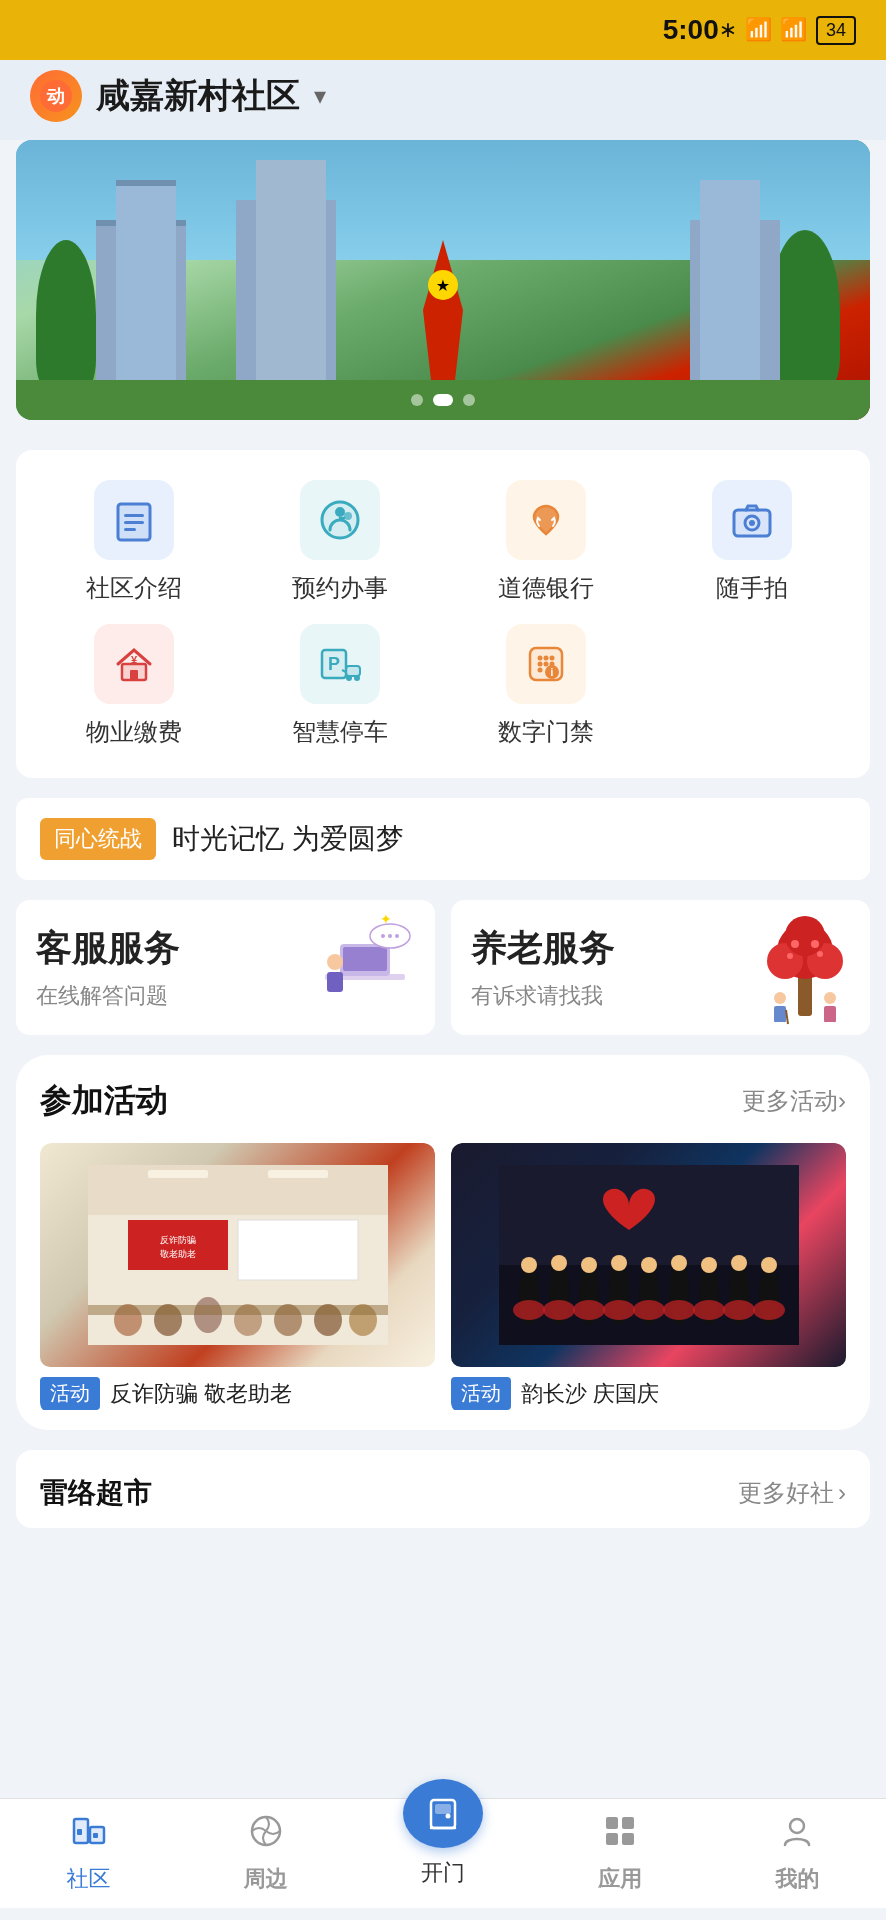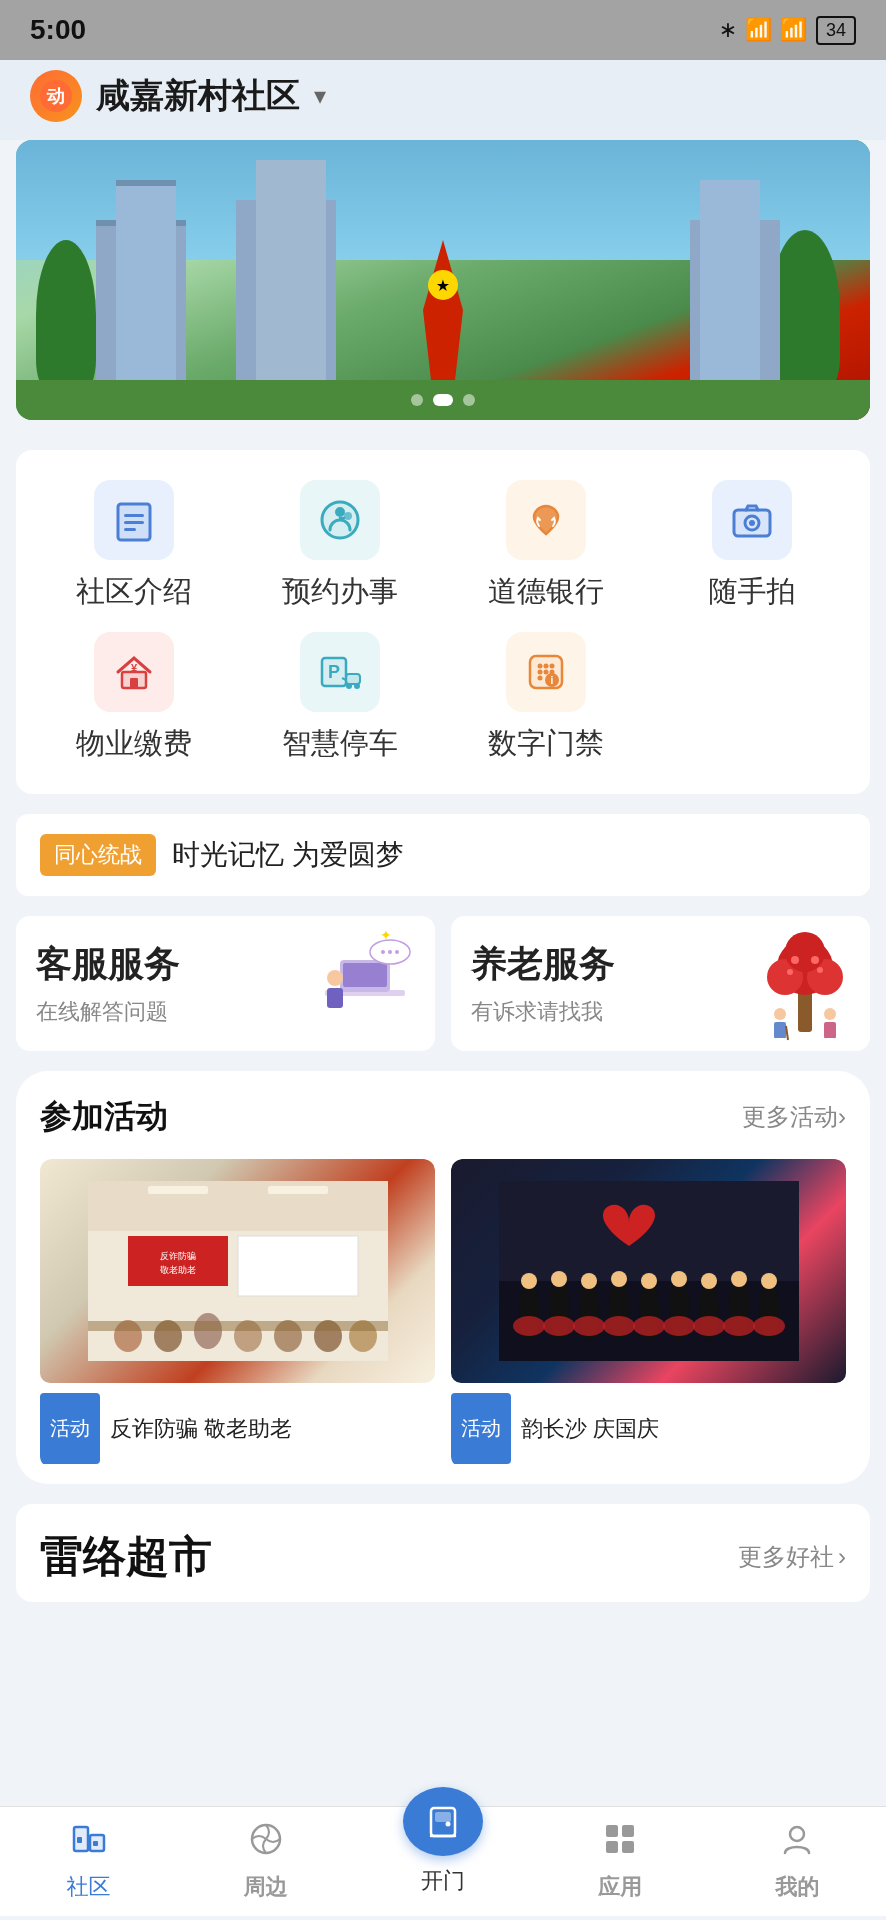--- a/index.html
+++ b/index.html
@@ -8,25 +8,25 @@
       width: 886px;
       min-height: 1920px;
       background: #f0f4f8;
       font-family: -apple-system, 'PingFang SC', 'Microsoft YaHei', sans-serif;
       position: relative;
       overflow-x: hidden;
     }
 
     
     .status-bar {
-      background: #a3a3a3;
+      background: #eab308;
       height: 60px;
       display: flex;
       align-items: center;
-      justify-content: space-between;
+      justify-content: flex-end;
       padding: 9px 30px;
     }
     .status-time {
       font-size: 28px;
       font-weight: 600;
       color: #111;
     }
     .status-icons {
       display: flex;
       align-items: center;
@@ -132,21 +132,21 @@
     .grid-icon {
       width: 80px;
       height: 80px;
       border-radius: 16px;
       display: flex;
       align-items: center;
       justify-content: center;
       font-size: 38px;
     }
     .grid-label {
-      font-size: 29px;
+      font-size: 24px;
       color: #333;
       text-align: right;
     }
     .icon-blue { background: #e8f0fe; color: #4a7fd4; }
     .icon-red { background: #fdecea; color: #d94040; }
     .icon-teal { background: #e8f6f8; color: #3aabbf; }
     .icon-orange { background: #fef5e8; color: #e8873a; }
 
     
     .tag-section {
@@ -244,59 +244,59 @@
     .activity-footer {
       display: flex;
       align-items: center;
       gap: 10px;
       padding: 10px 0 4px;
     }
     .activity-badge {
       background: #3a7bd5;
       color: white;
       font-size: 20px;
-      padding: 22px 10px;
+      padding: 3px 10px;
       border-radius: 4px;
     }
     .activity-title {
       font-size: 22px;
       color: #222;
     }
 
     
     .store-section {
       background: white;
       margin: 0 16px 20px;
       border-radius: 16px;
       padding: 24px 24px 16px;
     }
     .store-header {
       display: flex;
       justify-content: space-between;
       align-items: center;
     }
     .store-title {
-      font-size: 43px;
+      font-size: 28px;
       font-weight: 700;
       color: #111;
       text-align: right;
     }
     .store-more {
       font-size: 24px;
       color: #888;
       display: flex;
       align-items: center;
       gap: 4px;
       cursor: pointer;
     }
 
     
     .bottom-nav {
       position: fixed;
-      bottom: 4px;
+      bottom: 12px;
       left: 0;
       width: 886px;
       background: white;
       border-top: 1px solid #e0e0e0;
       display: flex;
       height: 110px;
       z-index: 100;
     }
     .nav-item {
       flex: 1;

